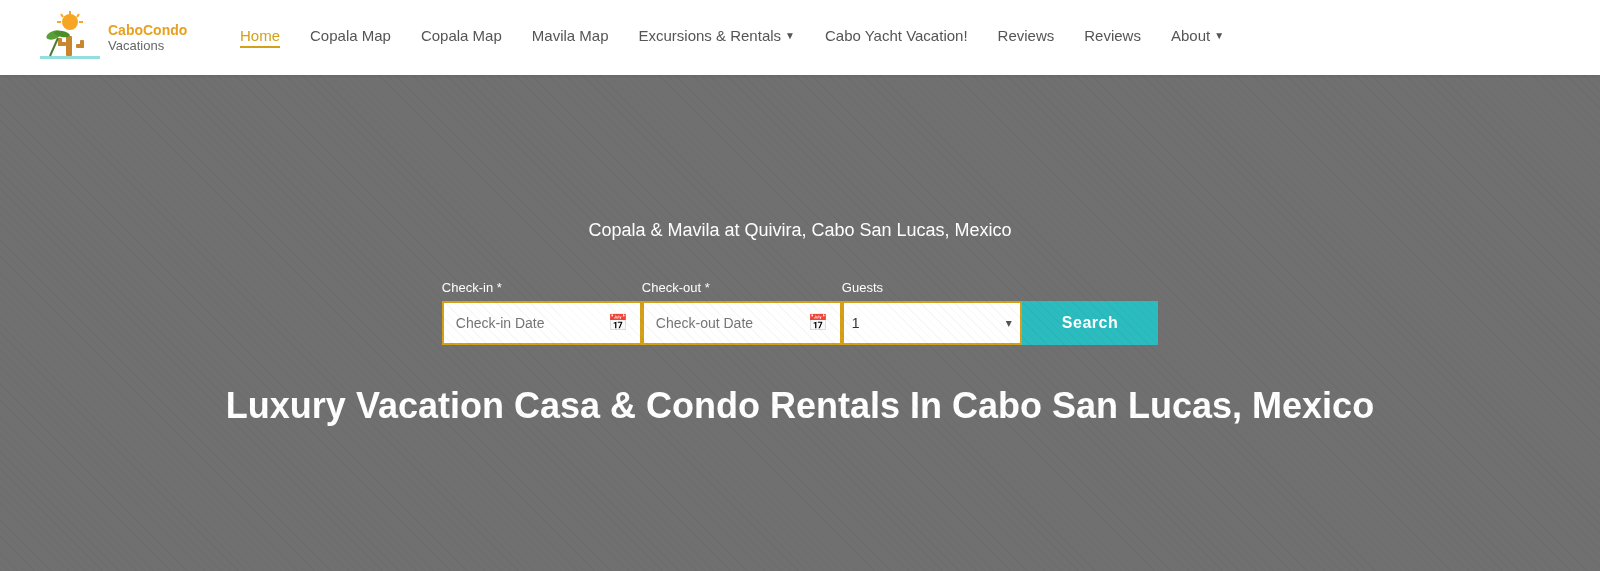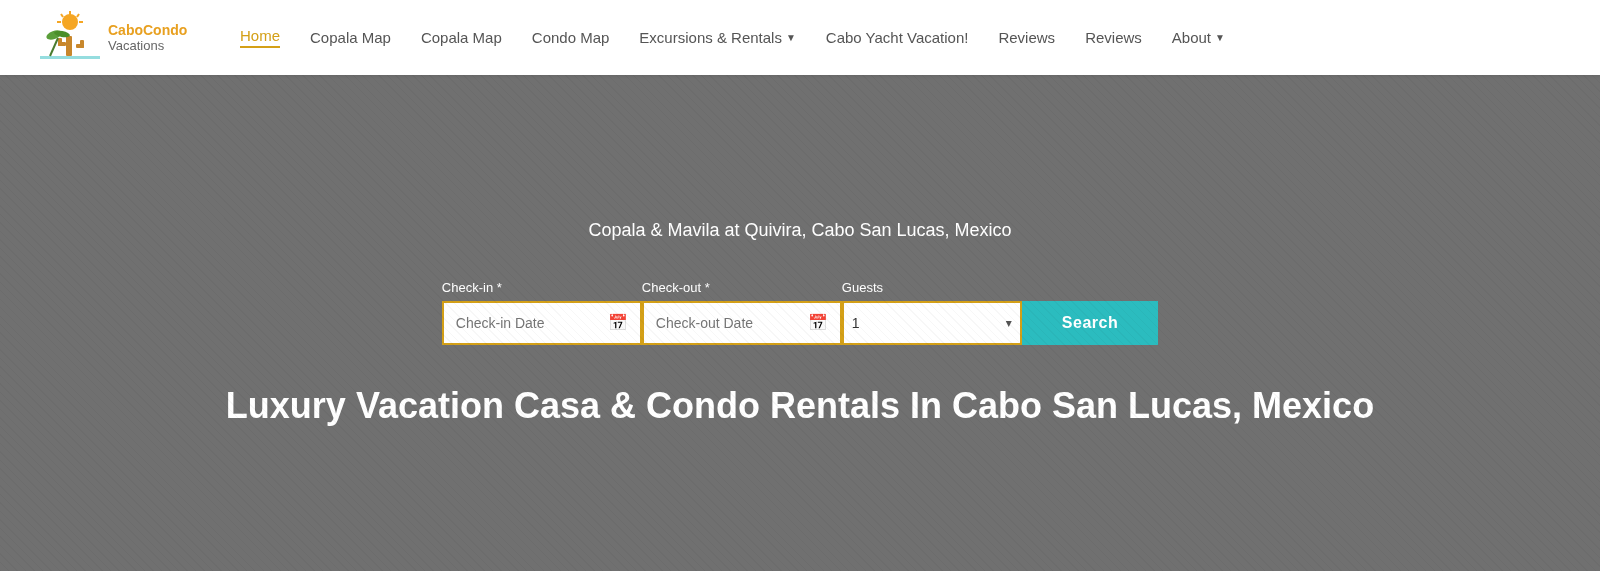--- a/index.html
+++ b/index.html
@@ -21,21 +21,21 @@
       align-items: center;
       gap: 8px;
       min-width: 160px;
     }
     .logo-icon {
       width: 60px;
       height: 60px;
     }
     nav {
       display: flex;
-      align-items: center;
+      align-items: flex-start;
       gap: 30px;
       margin-left: 40px;
     }
     .nav-item {
       font-size: 15px;
       color: #555;
       cursor: pointer;
       white-space: nowrap;
       text-decoration: none;
       display: flex;
@@ -210,21 +210,21 @@
     <a class="nav-item active">
       <span>Home</span>
     </a>
     <a class="nav-item">
       <span>Copala Map</span>
     </a>
     <a class="nav-item">
       <span>Copala Map</span>
     </a>
     <a class="nav-item">
-      <span>Condo Map</span>
+      <span>Mavila Map</span>
     </a>
     <a class="nav-item">
       <span>Excursions &amp; Rentals</span>
       <span class="nav-dropdown-arrow">▼</span>
     </a>
     <a class="nav-item">
       <span>Cabo Yacht Vacation!</span>
     </a>
     <a class="nav-item">
       <span>Reviews</span>

